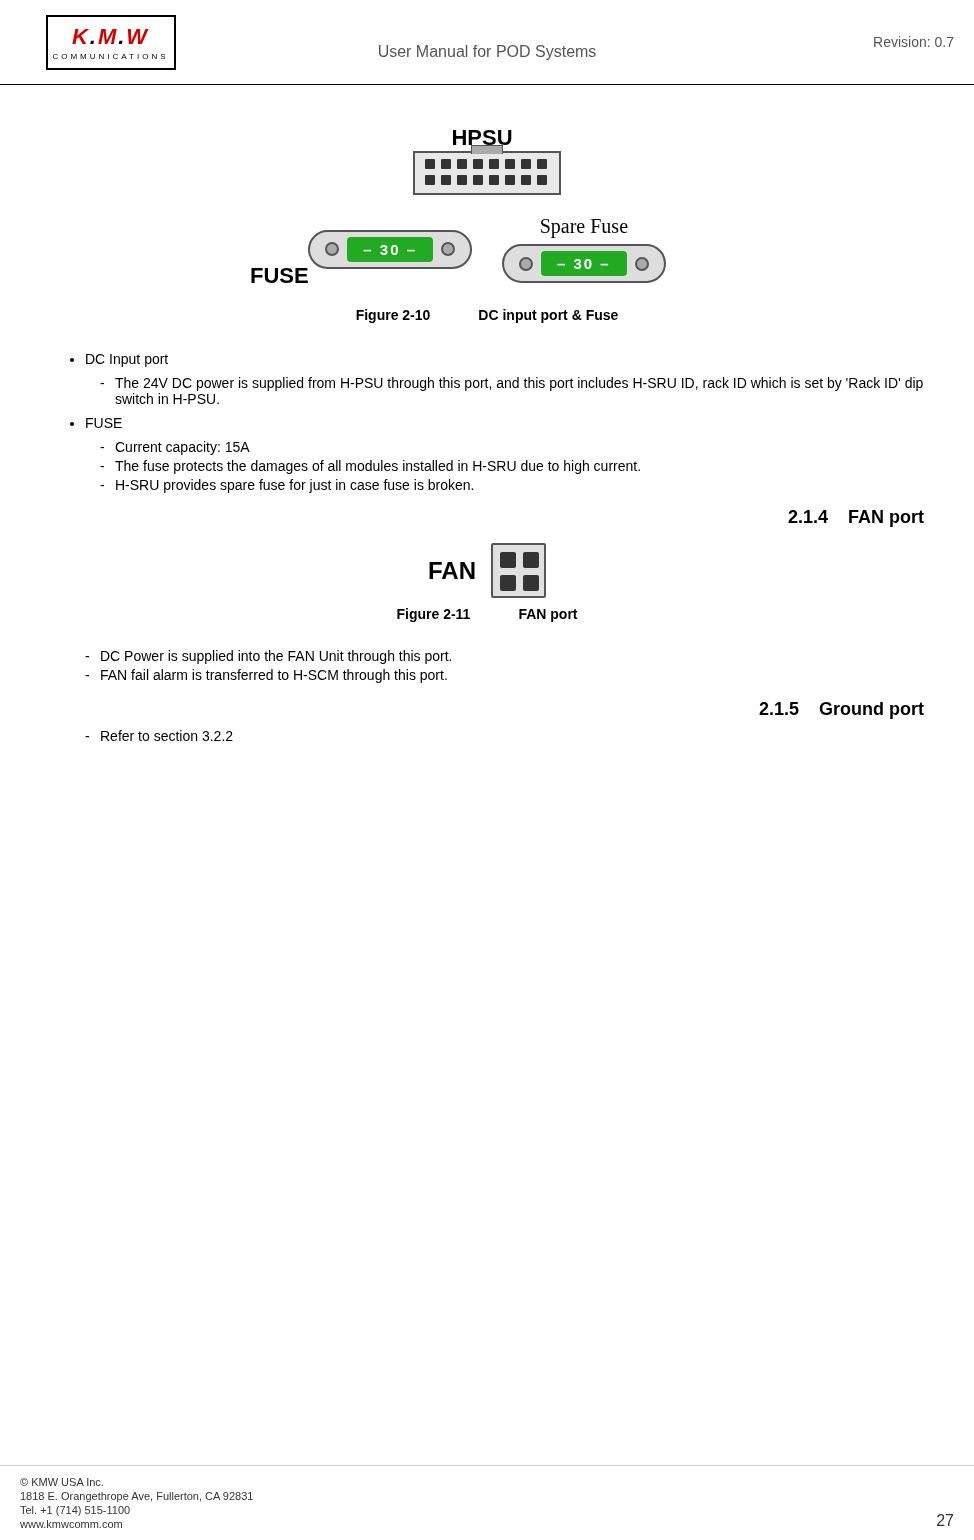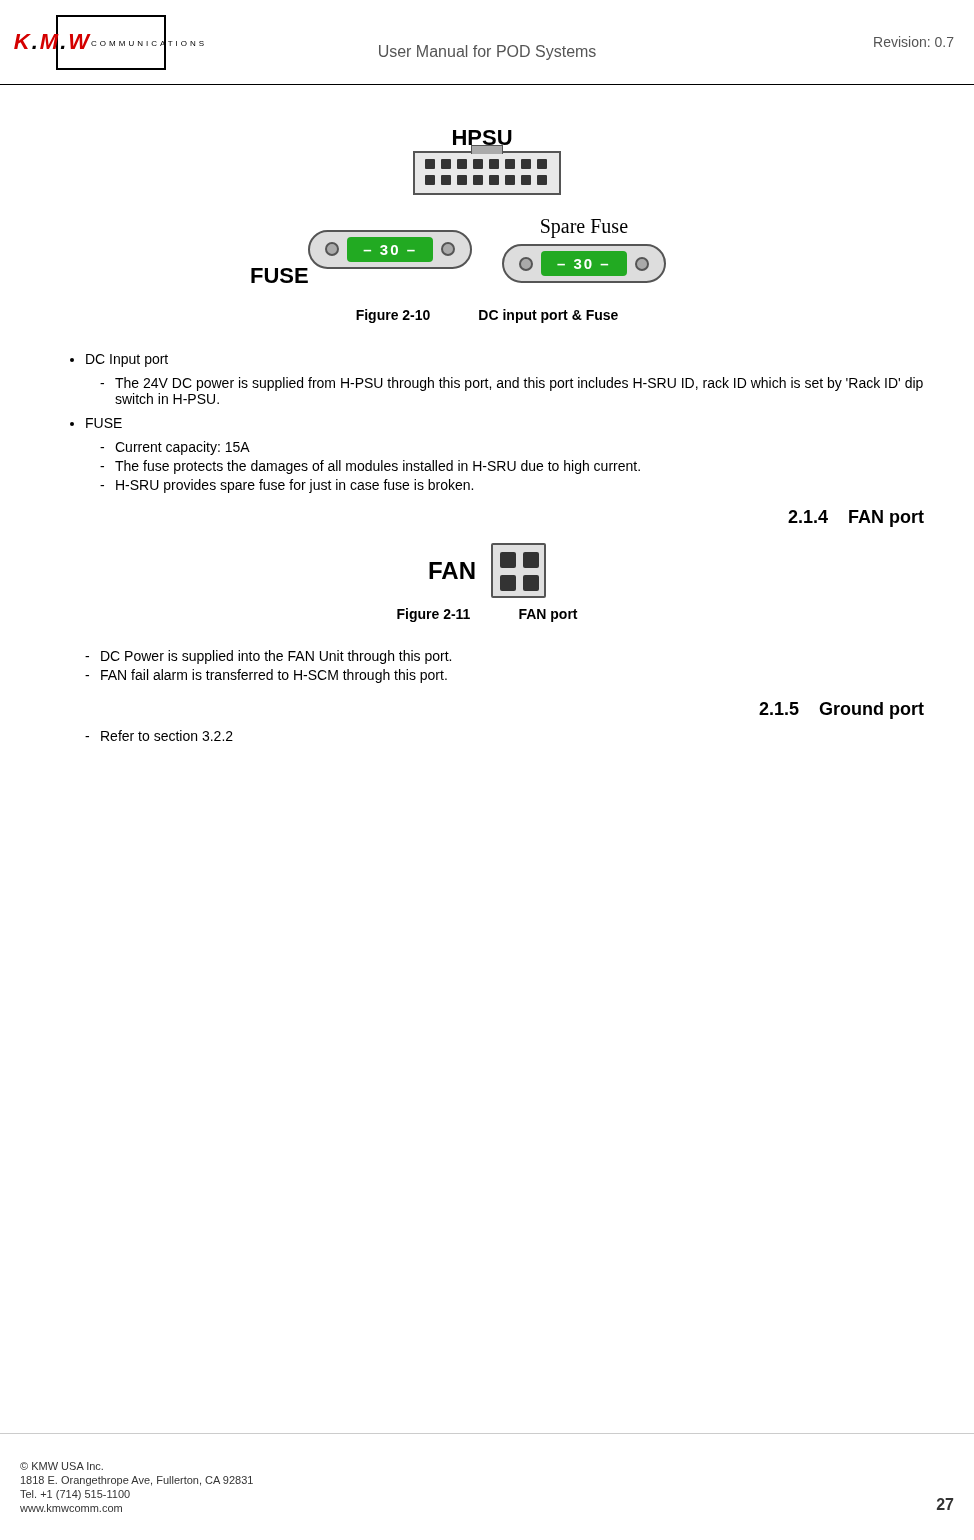--- a/index.html
+++ b/index.html
@@ -23,24 +23,24 @@
       height: 85px;
     }
     .logo-area {
       display: flex;
       flex-direction: column;
       align-items: center;
       width: 150px;
     }
     .logo-box {
       border: 2px solid #000;
-      width: 110px;
+      width: 130px;
       height: 55px;
       display: flex;
-      flex-direction: row;
+      flex-direction: column;
       align-items: center;
       justify-content: center;
       position: relative;
       margin-left: 31px;
     }
     .logo-kmw {
       font-size: 22px;
       font-weight: bold;
       letter-spacing: 2px;
       color: #000;
@@ -278,36 +278,36 @@
       background: #333;
       border-radius: 2px;
     }
 
     
     .footer {
       position: absolute;
       bottom: 0;
       left: 0;
       right: 0;
-      padding: 26px 20px;
+      padding: 10px 20px;
       border-top: 1px solid #ccc;
       display: flex;
       justify-content: space-between;
       align-items: flex-end;
       font-size: 11px;
       color: #333;
     }
     .footer-left {
       display: flex;
       flex-direction: column;
       gap: 2px;
     }
     .footer-right {
       font-size: 16px;
-      font-weight: bold;
+      font-weight: normal;
     }
   </style>
 </head>
 <body>
 
 <div class="header">
   <div class="logo-area">
     <div class="logo-box">
       <div class="logo-kmw">
         <span>K</span>.<span>M</span>.<span>W</span>

